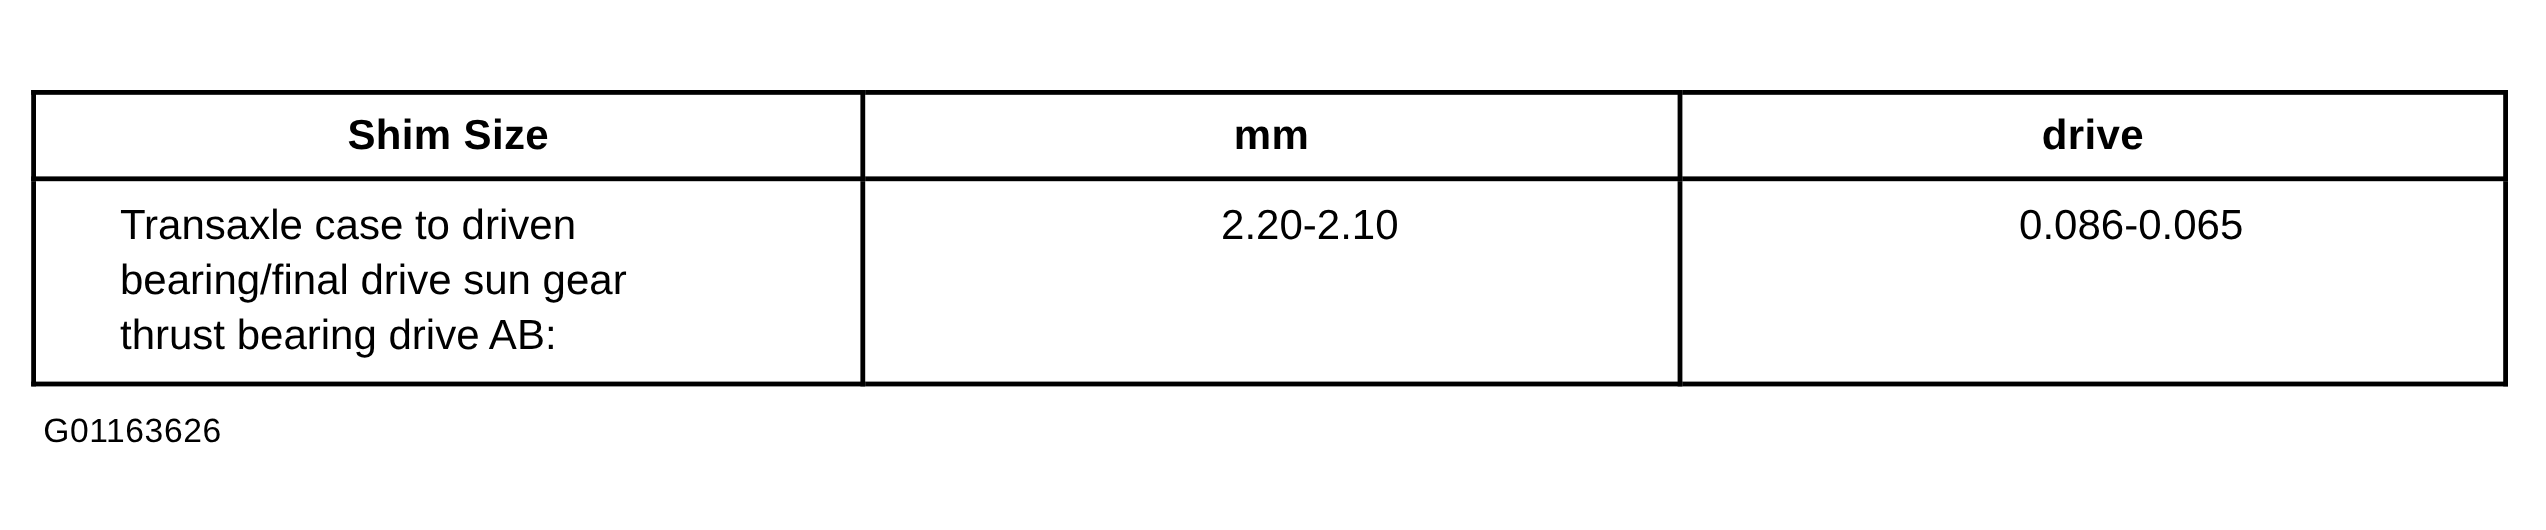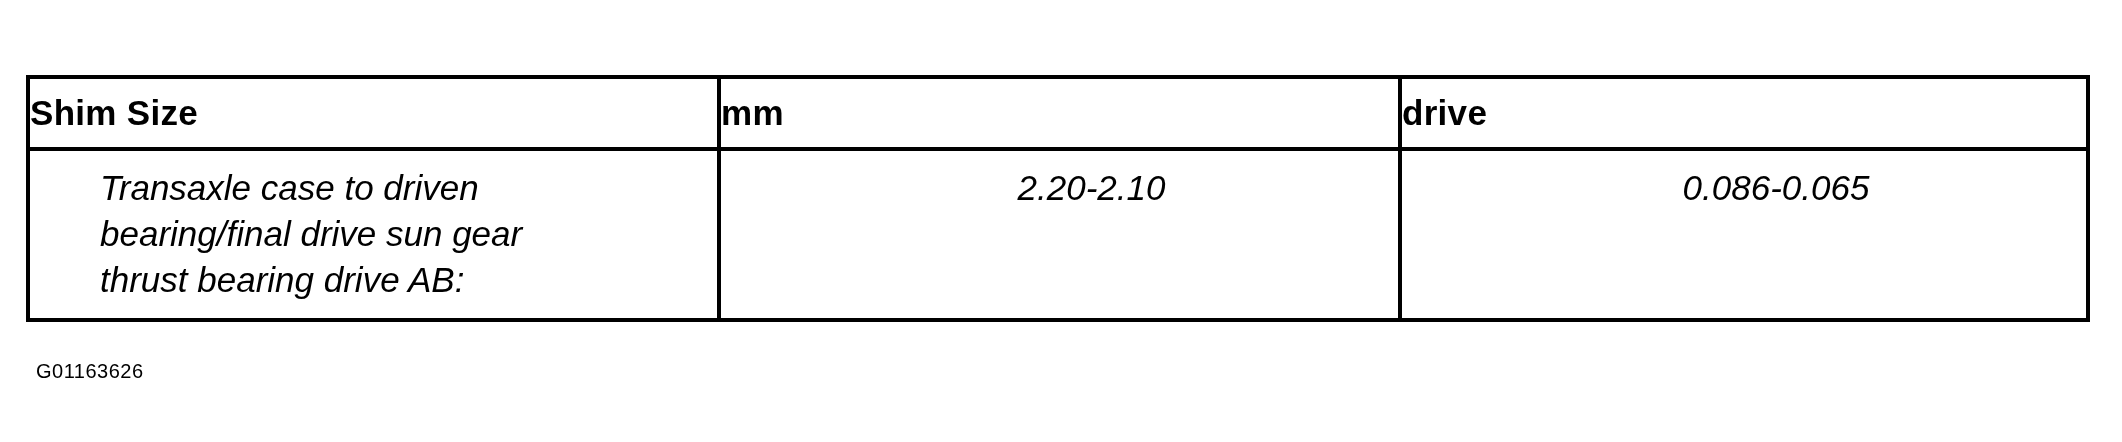--- a/index.html
+++ b/index.html
@@ -29,42 +29,41 @@
       padding: 0;
       vertical-align: top;
     }
     .spec-table col.c1 { width: 691px; }
     .spec-table col.c2 { width: 681px; }
     .spec-table col.c3 { width: 688px; }
     .spec-table thead th {
       height: 68px;
       font-weight: bold;
       font-size: 35px;
-      text-align: left;
+      text-align: center;
       vertical-align: middle;
       letter-spacing: 0.3px;
     }
     .spec-table tbody td {
       font-size: 35px;
       font-weight: normal;
       line-height: 46px;
-      font-style: italic;
     }
     .cell-desc {
       padding: 14px 0 0 70px !important;
     }
     .cell-val {
       padding: 14px 0 0 64px !important;
       text-align: center;
     }
     .figure-id {
       position: absolute;
       left: 36px;
-      top: 360px;
-      font-size: 20px;
+      top: 343px;
+      font-size: 28px;
       letter-spacing: 0.5px;
     }
     .desc-line { display: block; white-space: nowrap; }
   </style>
 </head>
 <body>
 
 <table class="spec-table">
   <colgroup>
     <col class="c1">

